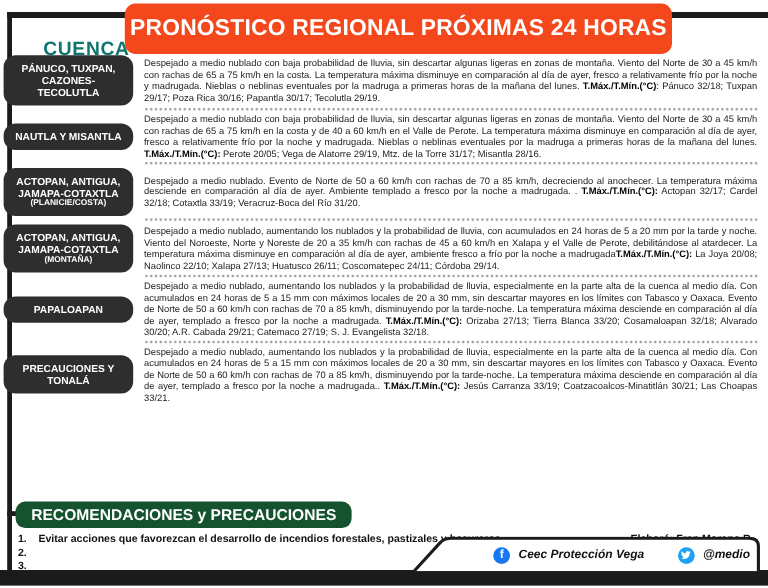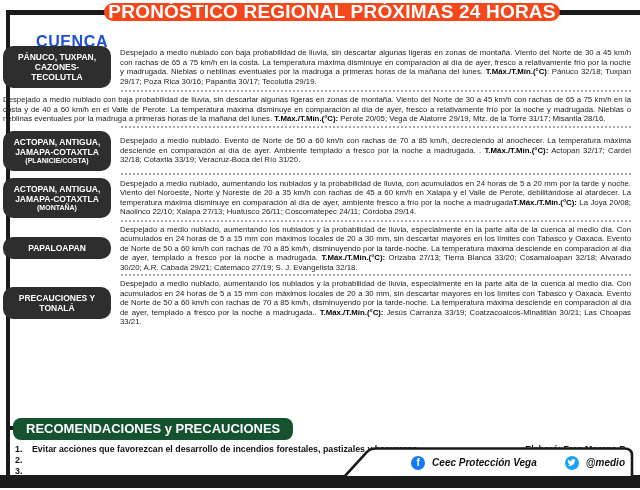--- a/index.html
+++ b/index.html
@@ -5,24 +5,24 @@
   html,body{margin:0;padding:0;background:#fff;}
   .page{position:relative;width:640px;height:490px;background:#ffffff;overflow:hidden;
         font-family:"Liberation Sans",sans-serif;color:#1b1b1b;}
 
   
   .topbar{position:absolute;left:6px;top:10px;right:0;height:5px;background:#1b1b1b;}
   .leftbar{position:absolute;left:6px;top:10px;width:4px;bottom:8px;background:#1b1b1b;}
   .reco-backline{position:absolute;left:6px;top:426px;width:18px;height:4px;background:#1b1b1b;}
 
   
-  .header-badge{position:absolute;left:104px;top:3px;width:456px;height:18px;background:#F4481C;
+  .header-badge{position:absolute;left:104px;top:3px;width:456px;height:42px;background:#F4481C;
         border-radius:9px;display:flex;align-items:center;justify-content:center;
         color:#fff;font-weight:bold;font-size:19px;letter-spacing:.2px;white-space:nowrap;}
-  .cuenca{position:absolute;left:36px;top:33px;font-size:16px;font-weight:bold;letter-spacing:.6px;color:#1d4ed8;}
+  .cuenca{position:absolute;left:36px;top:33px;font-size:16px;font-weight:bold;letter-spacing:.6px;color:#0f766e;}
 
   
   .rows{position:absolute;left:3px;right:9px;top:46px;}
   .row{display:flex;gap:9px;align-items:center;margin-bottom:2px;}
   .label-box{flex:0 0 108px;width:108px;box-sizing:border-box;background:#2E2E2E;color:#fff;
         border-radius:10px;text-align:center;padding:6px 7px;font-weight:bold;font-size:8.5px;line-height:10px;}
   .label-sub{display:block;font-size:7px;line-height:8px;}
   .label-sub:empty{display:none;}
   .para{flex:1;margin:0;font-size:7.8px;line-height:9.5px;text-align:justify;color:#222;}
   .para b{color:#000;margin-top:35px;}
@@ -67,20 +67,24 @@
     <div class="row">
       <div class="label-box">
         <span>PÁNUCO, TUXPAN, CAZONES-TECOLUTLA</span>
         
       </div>
       <p class="para"><span>Despejado a medio nublado con baja probabilidad de lluvia, sin descartar algunas ligeras en zonas de montaña. Viento del Norte de 30 a 45 km/h con rachas de 65 a 75 km/h en la costa. La temperatura máxima disminuye en comparación al día de ayer, fresco a relativamente frío por la noche y madrugada. Nieblas o neblinas eventuales por la madruga a primeras horas de la mañana del lunes. </span><b>T.Máx./T.Mín.(°C)</b><span>: Pánuco 32/18; Tuxpan 29/17; Poza Rica 30/16; Papantla 30/17; Tecolutla 29/19.</span></p>
     </div>
     <div class="dot-sep"></div>
 
     <div class="row">
+      <div class="label-box">
+        <span>NAUTLA Y MISANTLA</span>
+        
+      </div>
       <p class="para"><span>Despejado a medio nublado con baja probabilidad de lluvia, sin descartar algunas ligeras en zonas de montaña. Viento del Norte de 30 a 45 km/h con rachas de 65 a 75 km/h en la costa y de 40 a 60 km/h en el Valle de Perote. La temperatura máxima disminuye en comparación al día de ayer, fresco a relativamente frío por la noche y madrugada. Nieblas o neblinas eventuales por la madruga a primeras horas de la mañana del lunes. </span><b>T.Máx./T.Mín.(°C):</b><span> Perote 20/05; Vega de Alatorre 29/19, Mtz. de la Torre 31/17; Misantla 28/16.</span></p>
     </div>
     <div class="dot-sep"></div>
 
     <div class="row">
       <div class="label-box">
         <span>ACTOPAN, ANTIGUA, JAMAPA-COTAXTLA</span>
         <span class="label-sub">(PLANICIE/COSTA)</span>
       </div>
       <p class="para"><span>Despejado a medio nublado. Evento de Norte de 50 a 60 km/h con rachas de 70 a 85 km/h, decreciendo al anochecer. La temperatura máxima desciende en comparación al día de ayer. Ambiente templado a fresco por la noche a madrugada. . </span><b>T.Máx./T.Mín.(°C):</b><span> Actopan 32/17; Cardel 32/18; Cotaxtla 33/19; Veracruz-Boca del Río 31/20.</span></p>

